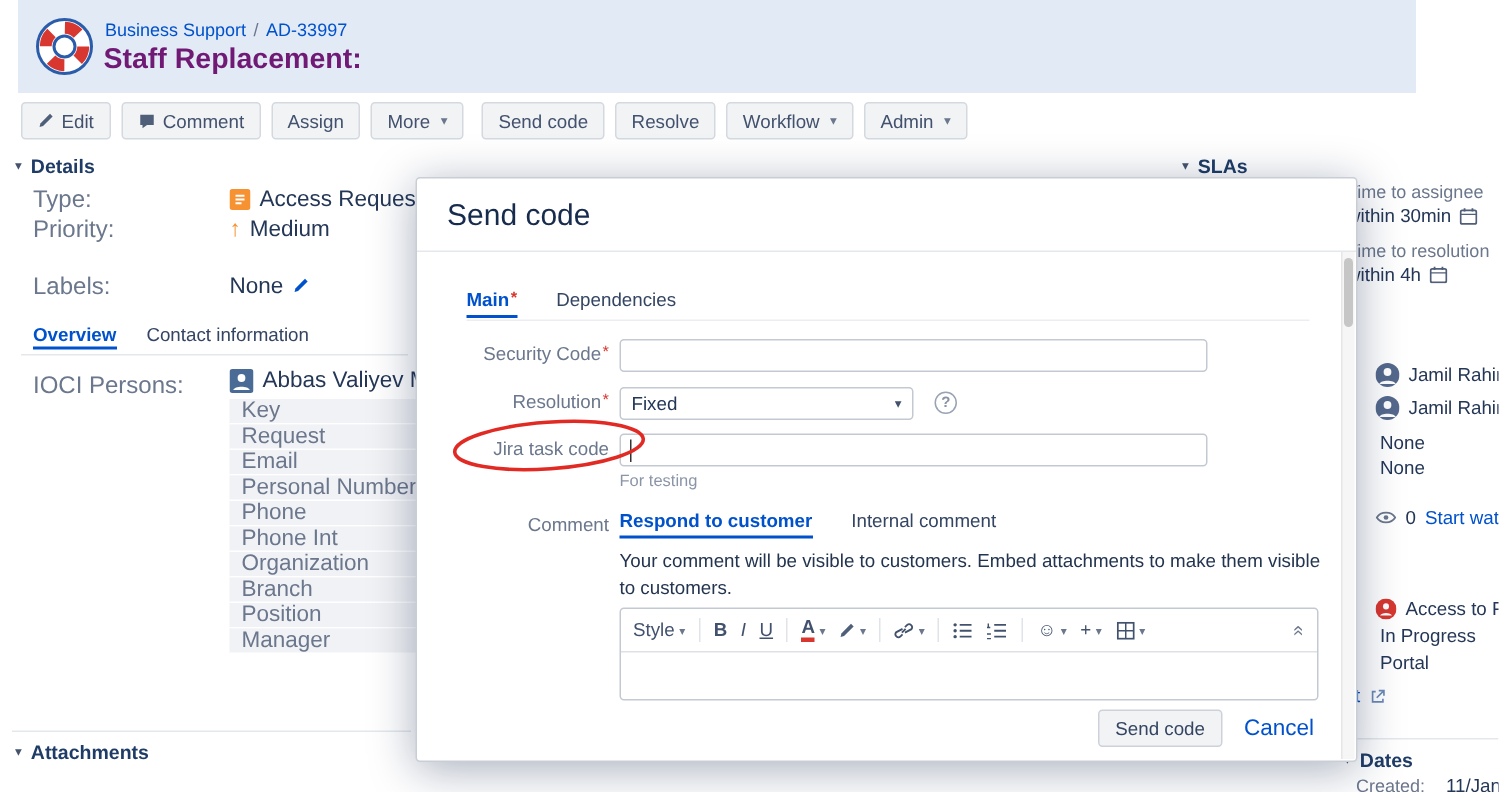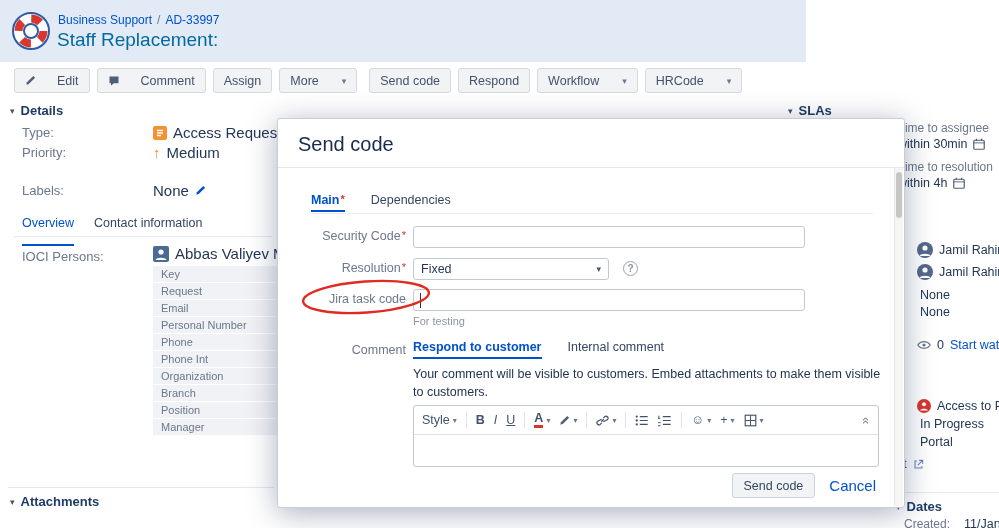--- a/index.html
+++ b/index.html
@@ -2,45 +2,45 @@
 <html style="--accent: #0052cc; --navy: #172b4d; --header_bg: #e2eaf6; --annotation_red: #e02a23; --priority_orange: #f79232; --required_red: #d8372f;"><head>
 <meta charset="utf-8">
 <style>
 *{box-sizing:border-box;margin:0;padding:0}
 html,body{width:999px;height:528px}
 body{position:relative;overflow:hidden;background:#fff;color:#172b4d;
   font-family:"Liberation Sans","DejaVu Sans",sans-serif;font-size:12.5px}
 svg{display:block}
 
 
-.header{position:absolute;left:0;top:0;width:806px;height:62px;background:var(--header_bg,#e2eaf6)}
+.header{position:absolute;left:12px;top:0;width:932px;height:62px;background:var(--header_bg,#e2eaf6)}
 .logo{position:absolute;left:12px;top:12px;width:38px;height:38px}
 .crumbs{position:absolute;left:58px;top:13px;font-size:12px;white-space:nowrap}
 .crumbs a{color:var(--accent,#0052cc);text-decoration:none;cursor:pointer}
 .crumbs .sep{color:#6b778c;margin:0 5px}
-.page-title{position:absolute;left:57px;top:29px;font-size:19px;font-weight:400;color:#0369a1}
+.page-title{position:absolute;left:57px;top:29px;font-size:19px;font-weight:700;color:#701a75}
 
 
 .toolbar{position:absolute;left:14px;top:68px;display:flex;gap:7px;align-items:center;z-index:2}
-.btn{display:inline-flex;align-items:center;gap:21px;height:25px;padding:0 10px;background:#f2f3f5;
+.btn{display:inline-flex;align-items:center;gap:5px;height:25px;padding:0 10px;background:#f2f3f5;
   border:1px solid #d4d9e0;border-radius:3px;font-size:12.5px;color:#42526e;cursor:pointer;white-space:nowrap}
 .btn .caret{font-size:9px;color:#6b778c;margin-left:2px}
 .gap-left{margin-left:5px}
 
 
 .sec-head{position:absolute;display:flex;align-items:center;gap:6px;font-size:13px;font-weight:600;color:#1f3c66;white-space:nowrap}
 .twisty{font-size:9px;color:#44546f;cursor:pointer}
-.flabel{position:absolute;font-size:13px;color:#6b778c;white-space:nowrap}
+.flabel{position:absolute;font-size:16px;color:#6b778c;white-space:nowrap}
 .fvalue{position:absolute;display:flex;align-items:center;gap:6px;font-size:15px;color:#243757;white-space:nowrap}
 .orange{color:var(--priority_orange,#f79232);font-weight:700}
 .ltabs{position:absolute;left:22px;top:216px;display:flex;gap:20px;font-size:12.5px}
-.ltab-active{color:var(--accent,#0052cc);font-weight:400;border-bottom:2px solid var(--accent,#0052cc);padding-bottom:14px;cursor:pointer}
+.ltab-active{color:var(--accent,#0052cc);font-weight:700;border-bottom:2px solid var(--accent,#0052cc);padding-bottom:1px;cursor:pointer}
 .ltab{color:#344563;cursor:pointer}
 .krows{position:absolute;left:153px;top:266px;width:152px}
-.krow{height:17px;line-height:16px;background:#f1f2f5;border-bottom:1px solid #fff;color:#6b778c;font-size:11px;padding-left:8px}
+.krow{height:17px;line-height:16px;background:#f1f2f5;border-bottom:1px solid #fff;color:#6b778c;font-size:15px;padding-left:8px}
 .divider-h{position:absolute;height:1px;background:#e4e7ec}
 
 
 .side-item{position:absolute;display:flex;align-items:center;gap:6px;font-size:12.5px;color:#243757;white-space:nowrap}
 .side-label{color:#6b778c;font-size:12px}
 .blue-link{color:var(--accent,#0052cc);cursor:pointer;text-decoration:none}
 
 
 .modal{position:absolute;left:277px;top:118px;width:628px;height:390px;background:#fff;
   border:1px solid #c9ced6;border-radius:3px;box-shadow:0 5px 30px rgba(9,30,66,.35);z-index:10}
@@ -111,28 +111,28 @@
       <span>Assign</span>
     </span>
   <span class="btn">
       <span>More</span>
       <span class="caret">▾</span>
     </span>
   <span class="btn gap-left">
       <span>Send code</span>
     </span>
   <span class="btn">
-      <span>Respond</span>
+      <span>Resolve</span>
     </span>
   <span class="btn">
       <span>Workflow</span>
       <span class="caret">▾</span>
     </span>
   <span class="btn">
-      <span>HRCode</span>
+      <span>Admin</span>
       <span class="caret">▾</span>
     </span>
 </div>
 
 <div class="sec-head" style="left:10px;top:103px">
   <span class="twisty">▾</span>
   <span>Details</span>
 </div>
 
 <div class="flabel" style="left:22px;top:125px">Type:</div>

